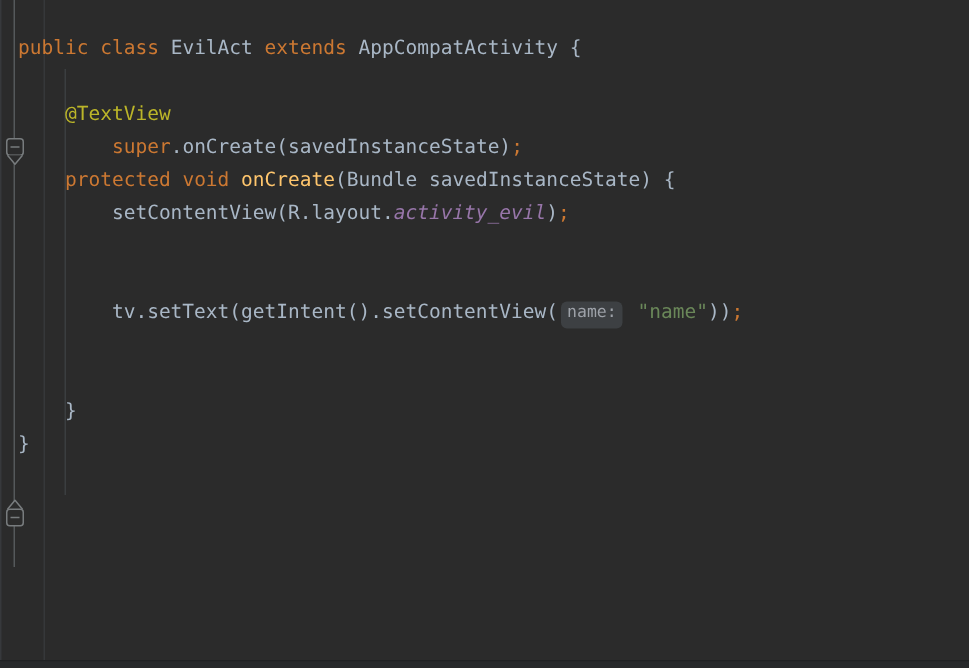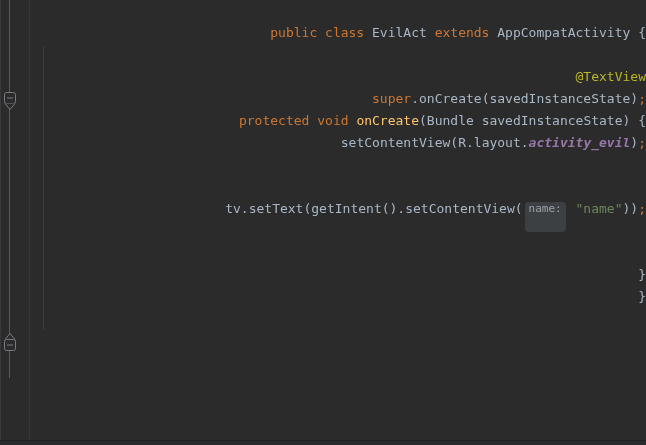--- a/index.html
+++ b/index.html
@@ -18,32 +18,31 @@
   .bottom-strip{position:absolute;left:0;top:441px;width:646px;height:4px;background:var(--bottom-strip);}
   .fold-marker{position:absolute;left:3px;width:14px;height:20px;}
   .fold-marker.start{top:91px;}
   .fold-marker.end{top:332px;}
   
   .code-lines{position:absolute;left:0;top:0;width:646px;padding-top:0;}
   .code-line{
     height:22px;line-height:22px;white-space:pre;
     padding-left:12px;font-size:13px;color:var(--default-text);
     cursor:text;
-    text-align:right;
   }
   .tk-plain{color:var(--default-text);}
   .tk-kw{color:var(--keyword);}
   .tk-method{color:var(--method-decl);}
   .tk-ann{color:var(--annotation);}
   .tk-str{color:var(--string);}
-  .tk-field{color:var(--resource-ref);font-style:italic;font-weight:bold;}
+  .tk-field{color:var(--resource-ref);font-style:italic;}
   .tk-semi{color:var(--semicolon);}
   .tk-inlay{
     display:inline-block;background:var(--inlay-bg);color:var(--inlay-text);
-    font-size:11px;line-height:14px;height:30px;border-radius:4px;
+    font-size:11px;line-height:14px;height:18px;border-radius:4px;
     padding:0 4px;margin:0 2px;vertical-align:1px;cursor:default;
   }
 </style>
 </head>
 <body>
 
 <div class="editor">
 
   <div class="left-edge"></div>
   <div class="fold-line"></div>

